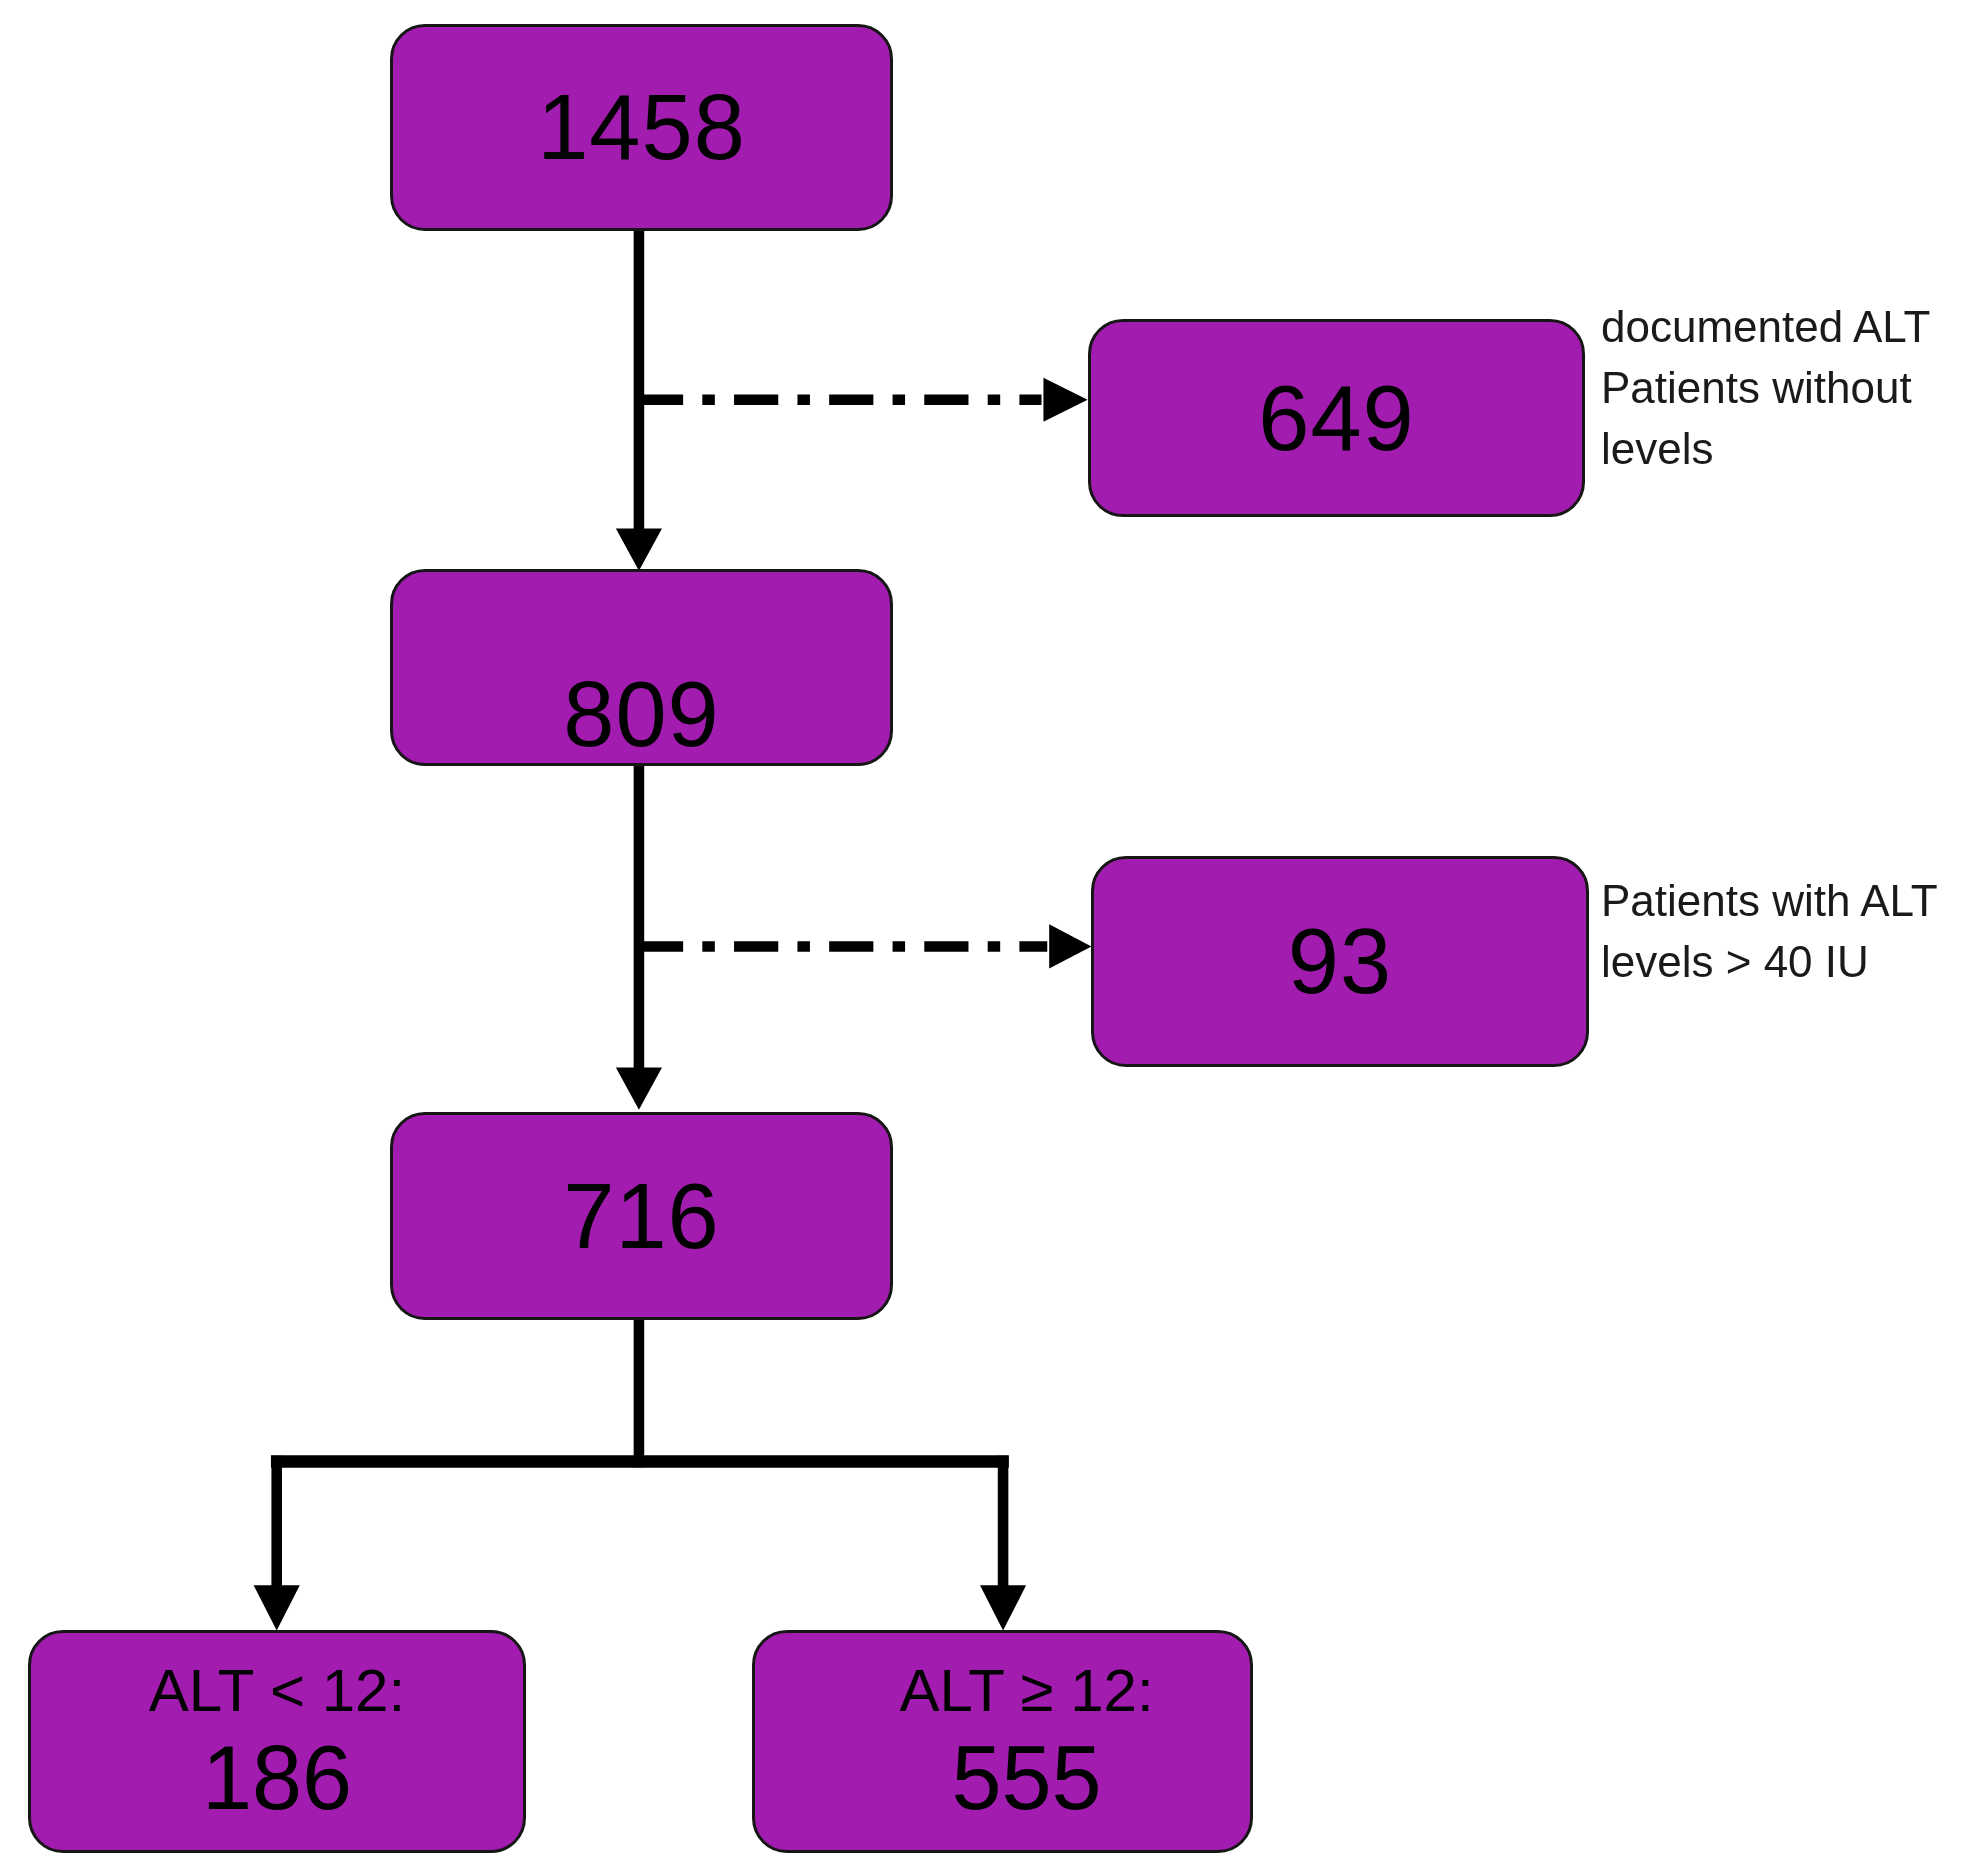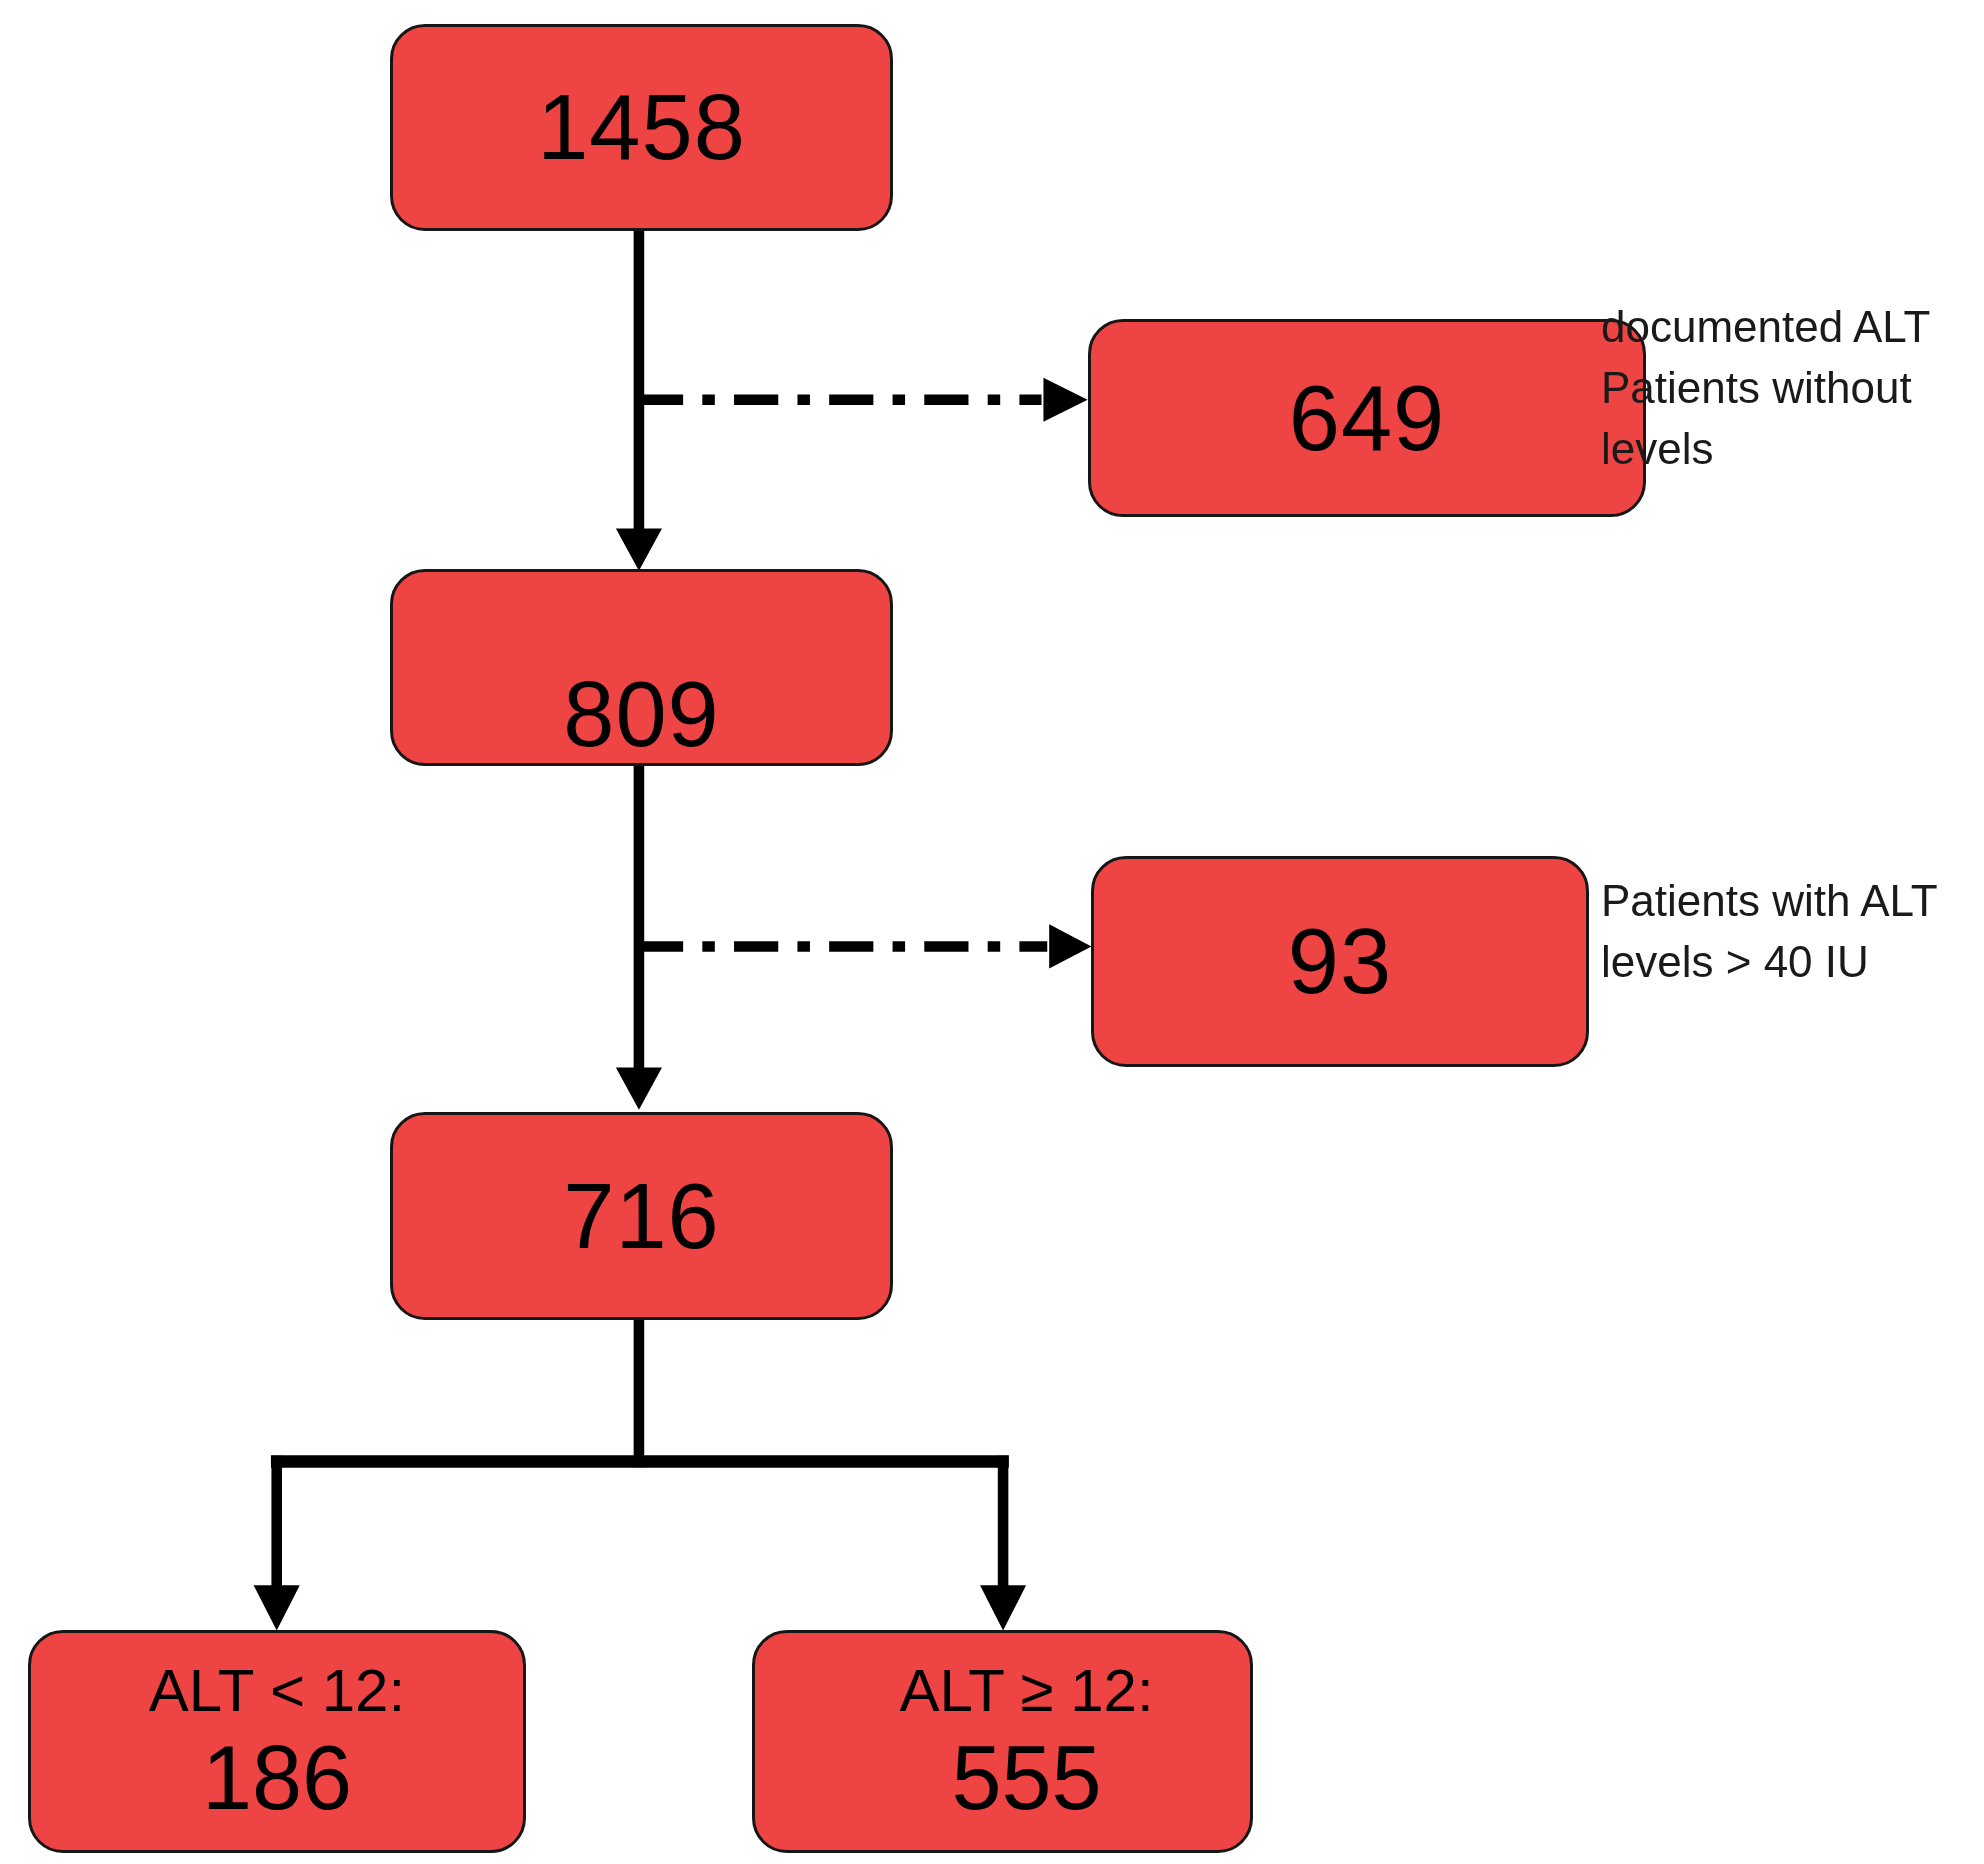--- a/index.html
+++ b/index.html
@@ -25,21 +25,21 @@
   .connectors line {
     stroke: #000000;
   }
   .connectors path {
     fill: #000000;
     stroke: none;
   }
   .node {
     position: absolute;
     box-sizing: border-box;
-    background: #ef4444;
+    background: #a21caf;
     border: 3.8px solid #161616;
     border-radius: 35px;
     display: flex;
     flex-direction: column;
     align-items: center;
     justify-content: center;
     color: #000000;
     text-align: center;
   }
   .node .num {
@@ -92,21 +92,21 @@
     <path d="M264 1650 L312 1650 L288 1697 Z"></path>
 
     <line x1="1044" y1="1515" x2="1044" y2="1652" stroke-width="11"></line>
     <path d="M1020 1650 L1068 1650 L1044 1697 Z"></path>
   </svg>
 
   <div class="node" style="left:390px; top:24px; width:503px; height:207px;">
     <span class="num">1458</span>
   </div>
 
-  <div class="node" style="left:1088px; top:319px; width:558px; height:198px;">
+  <div class="node" style="left:1088px; top:319px; width:497px; height:198px;">
     <span class="num">649</span>
   </div>
 
   <div class="node" style="left:390px; top:569px; width:503px; height:197px;justify-content:flex-end;">
     <span class="num">809</span>
   </div>
 
   <div class="node" style="left:1091px; top:856px; width:498px; height:211px;">
     <span class="num">93</span>
   </div>

